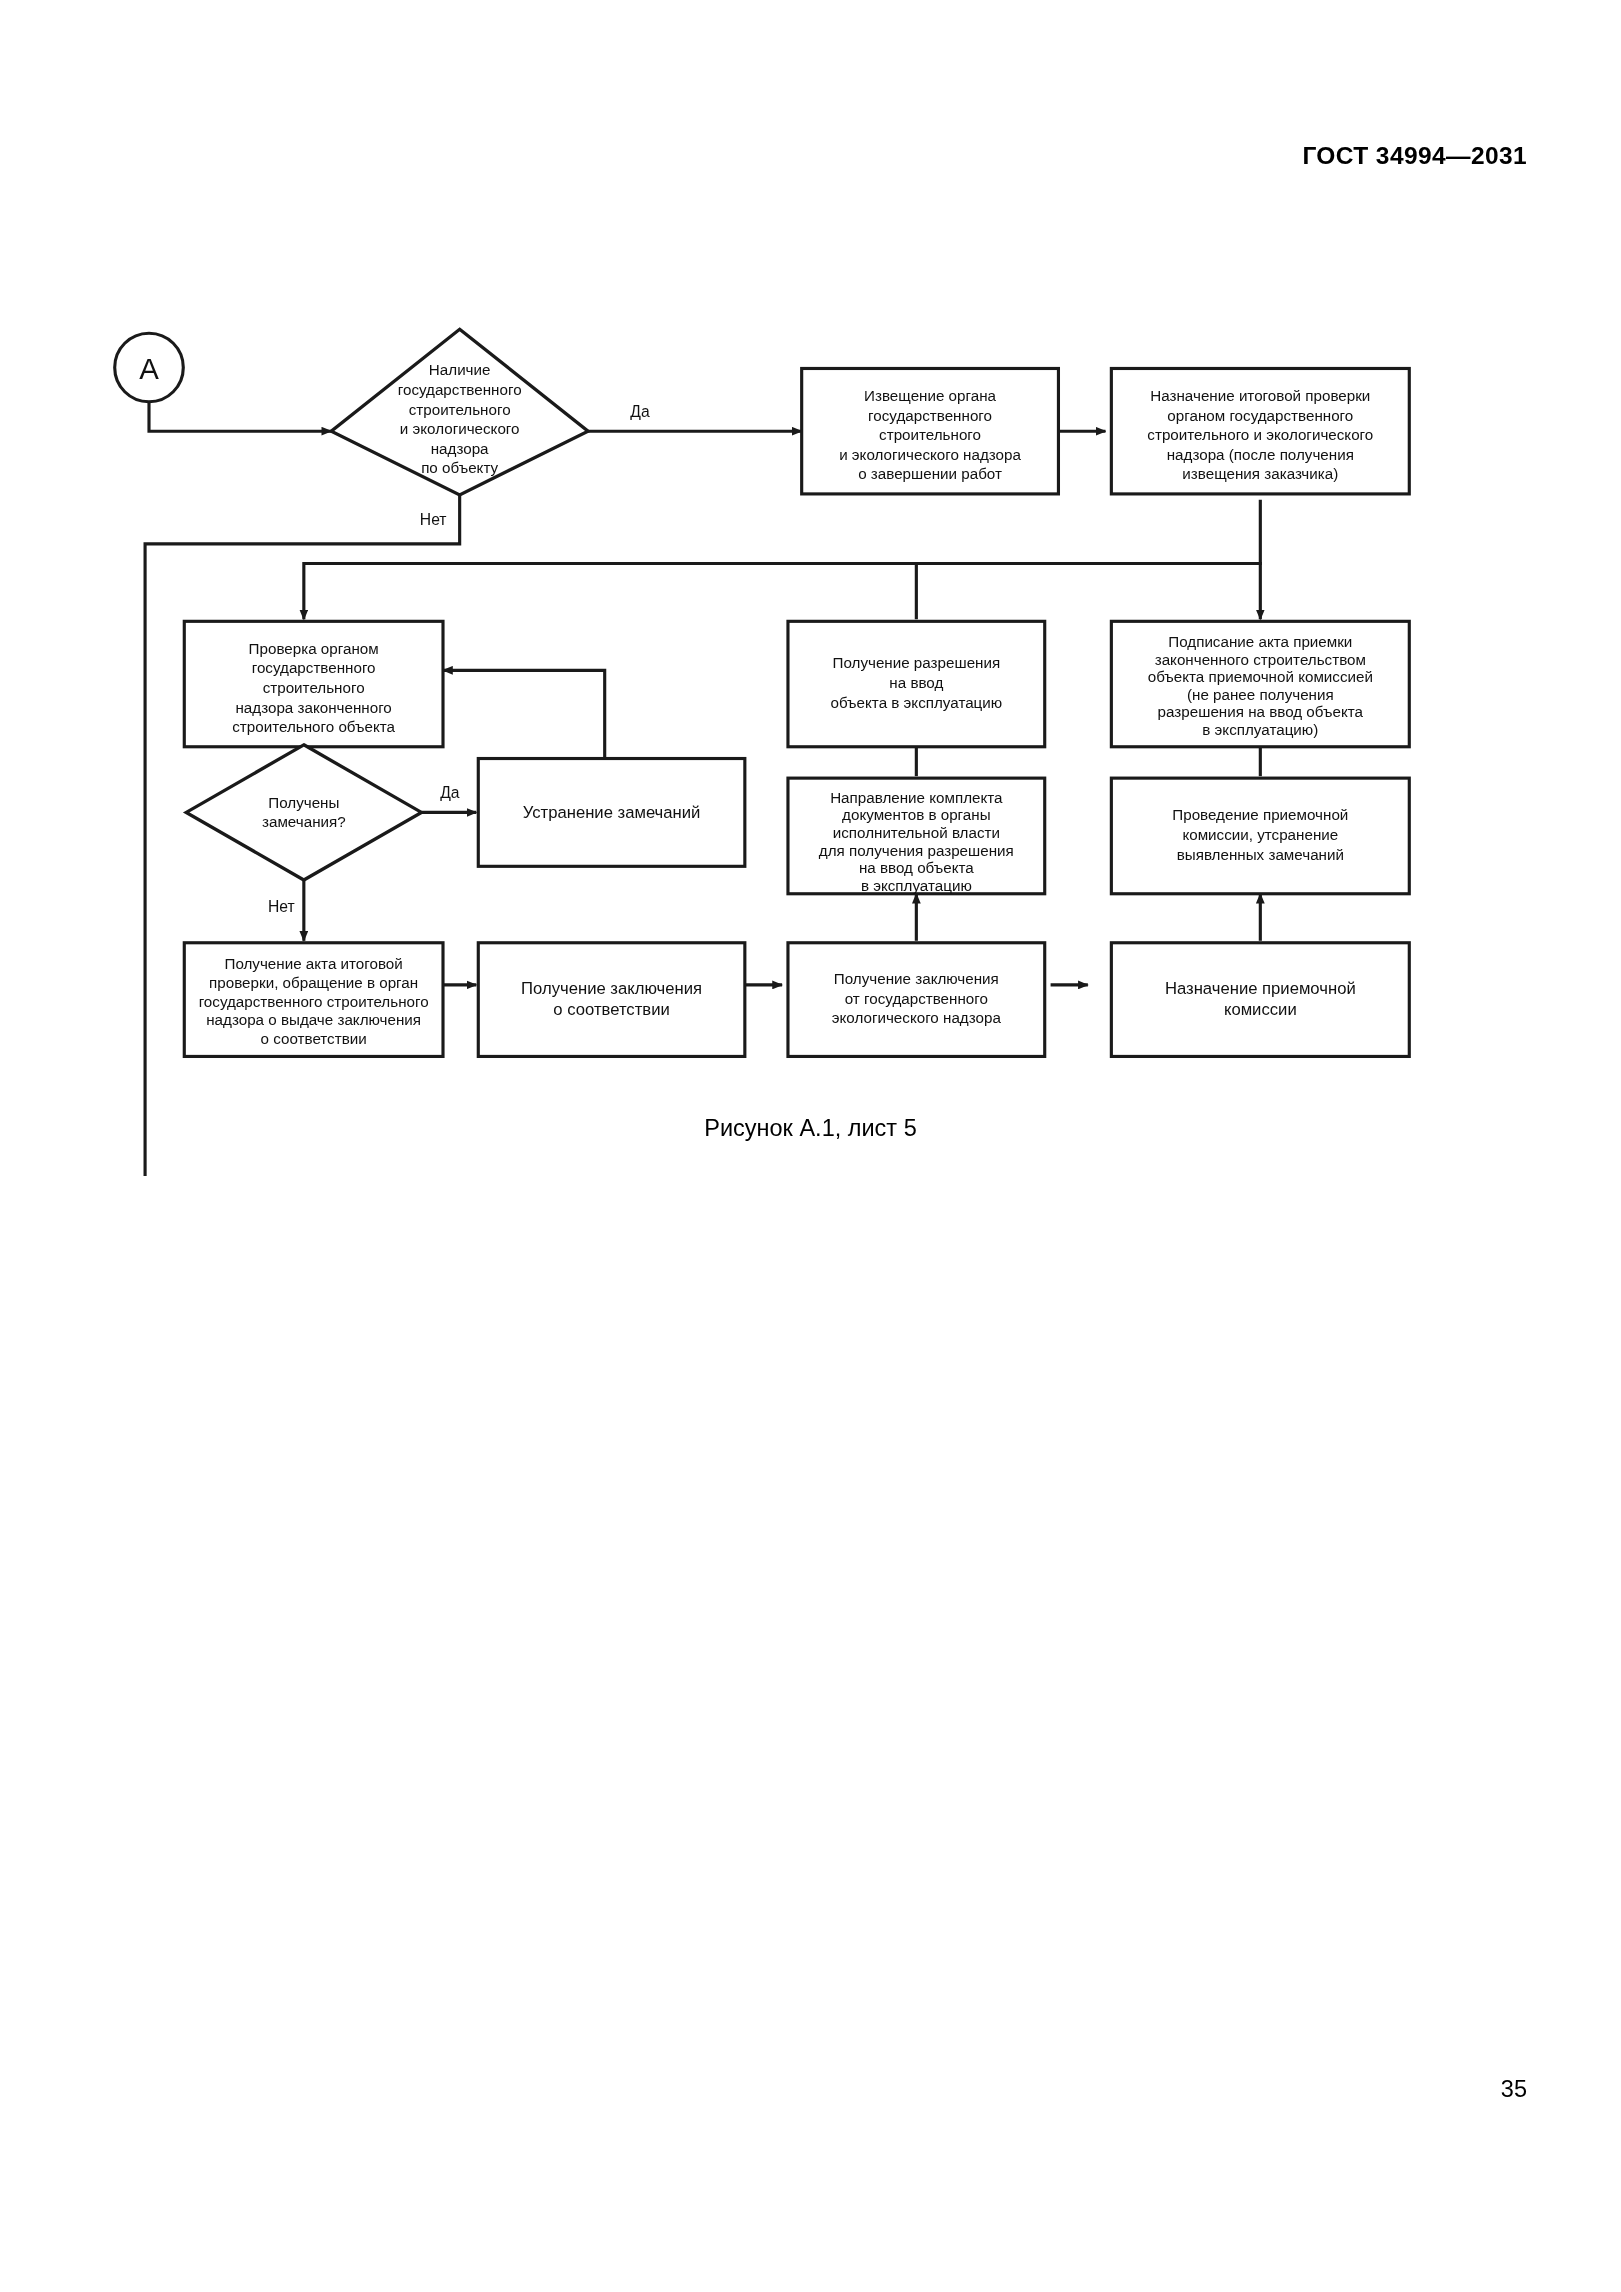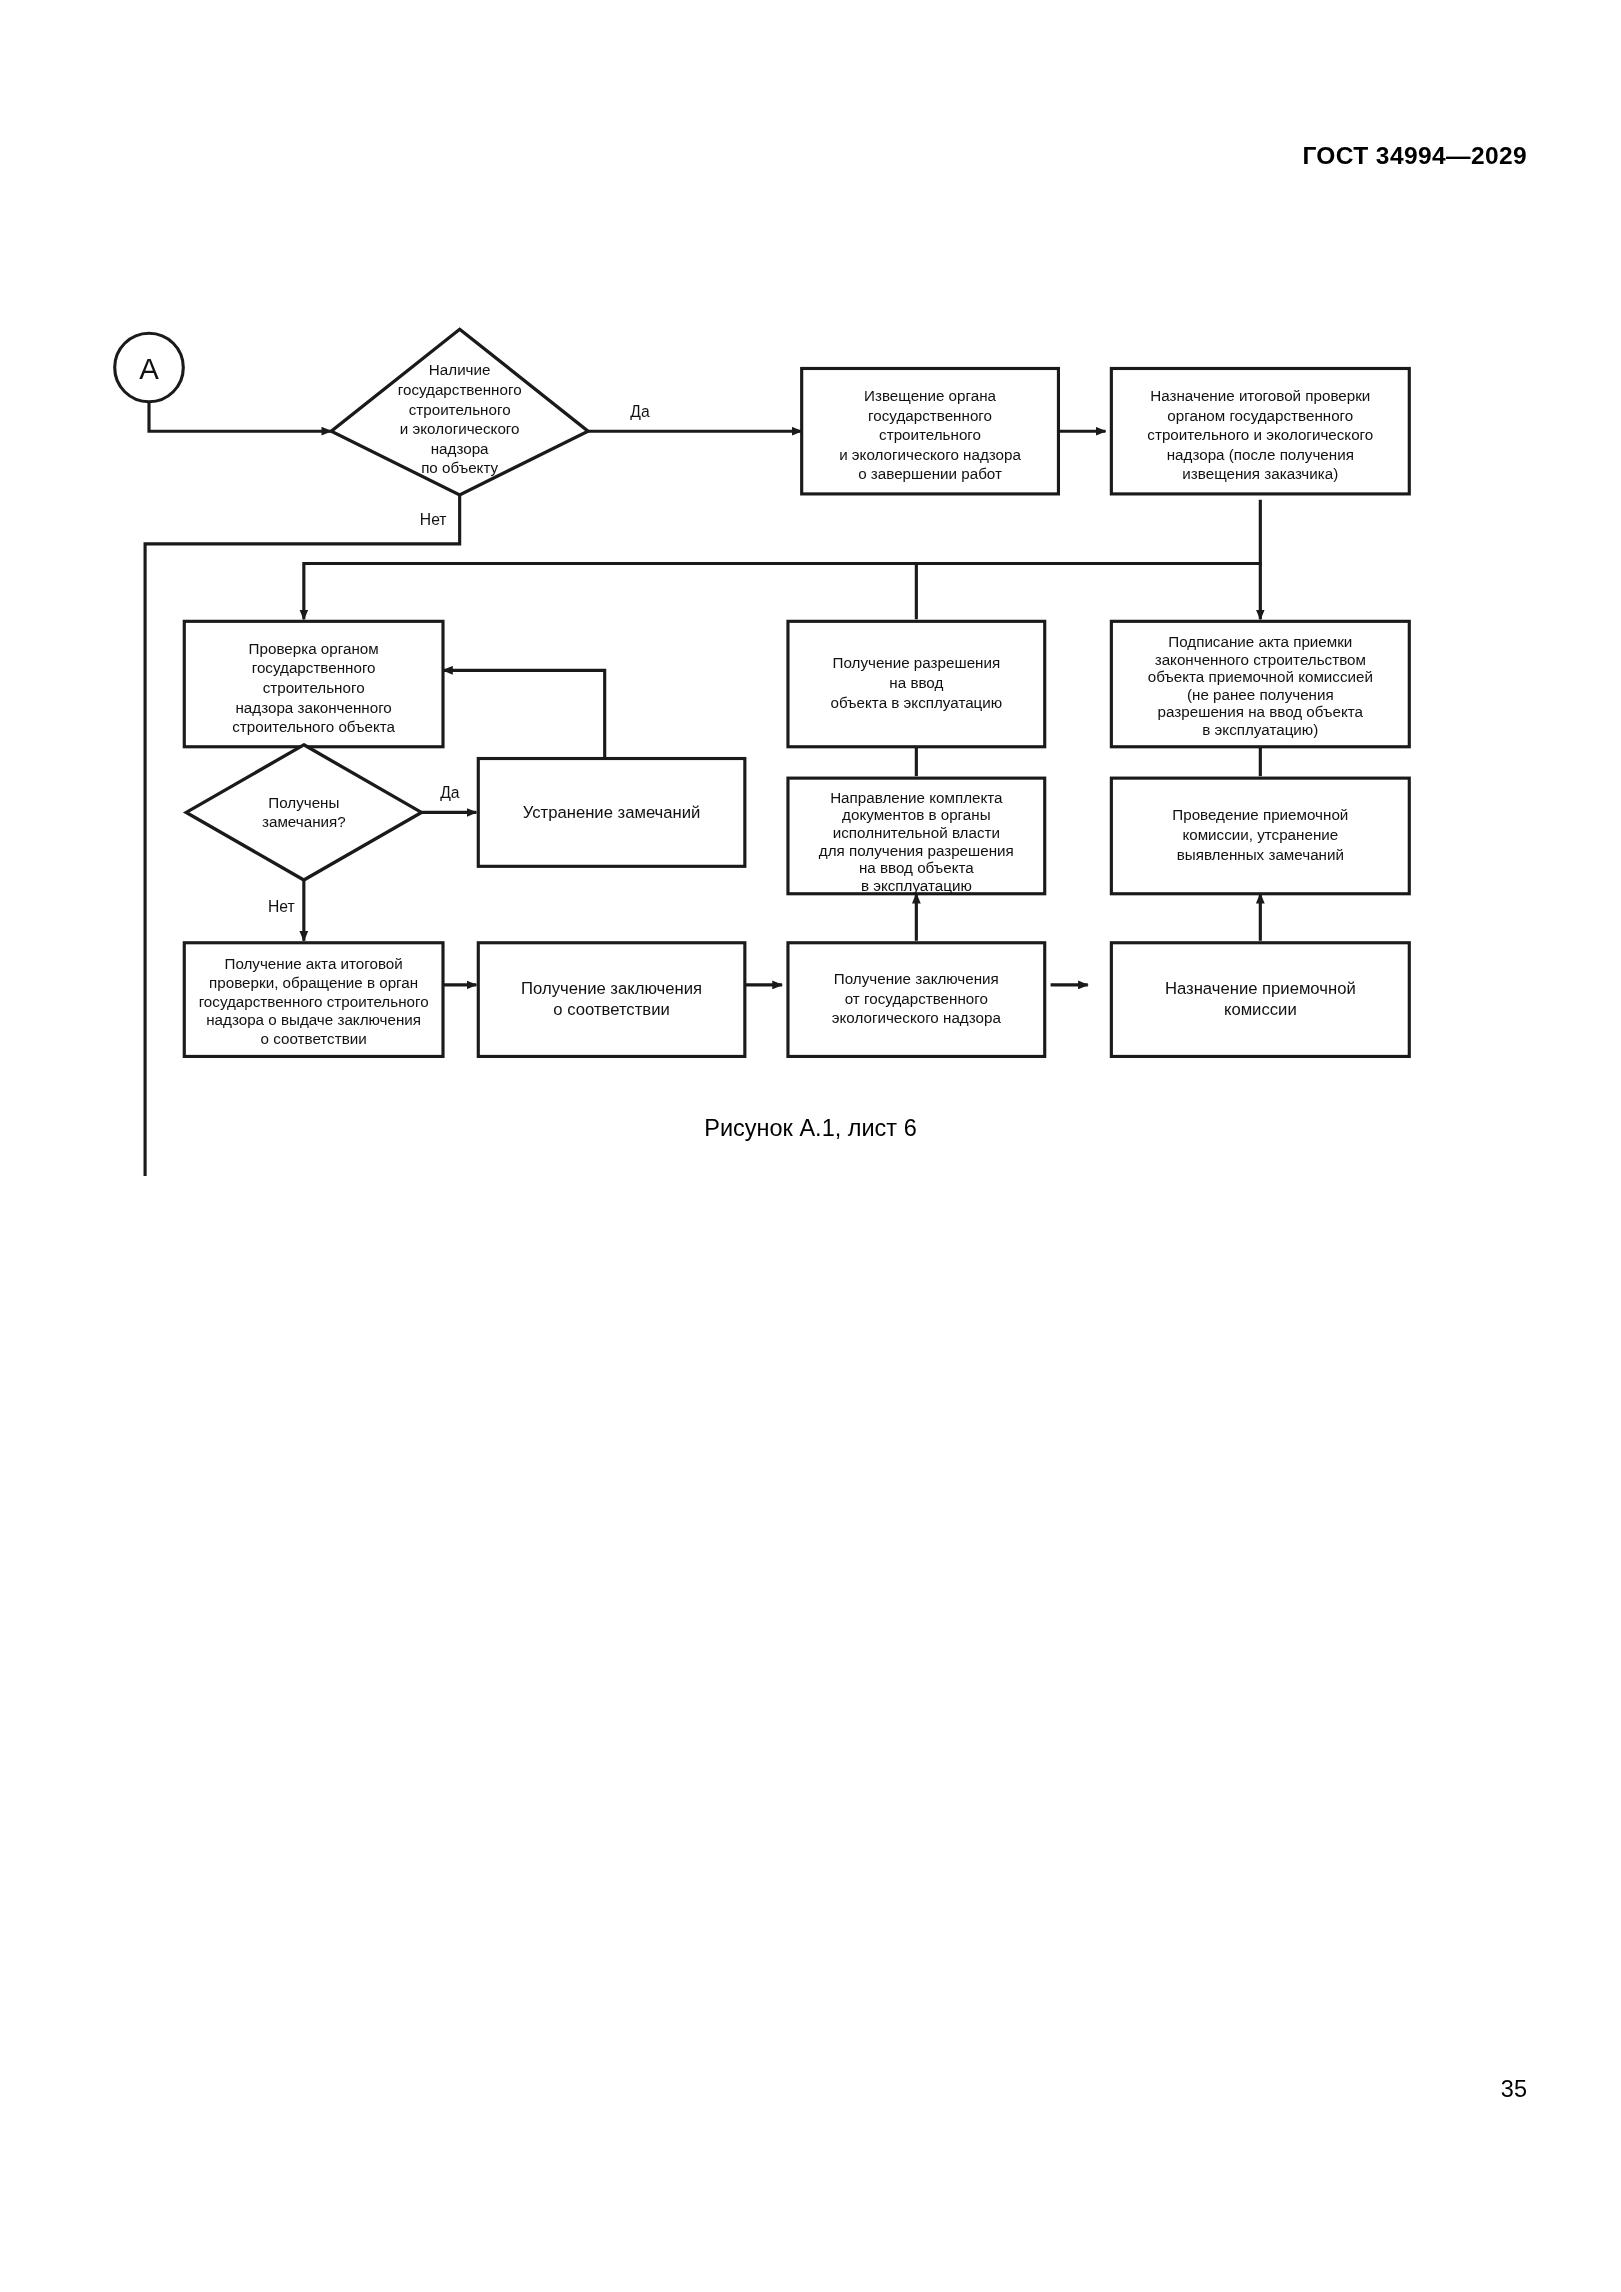--- a/index.html
+++ b/index.html
@@ -93,21 +93,21 @@
     font-size: 16px;
     fill: #111111;
     text-anchor: middle;
   }
 </style>
 </head>
 <body>
 
 <div class="page">
 
-  <div class="header">ГОСТ 34994—2029</div>
+  <div class="header">ГОСТ 34994—2031</div>
 
   <div class="figure-area">
     <svg width="1621" height="980" viewBox="0 0 1654 1000">
       <defs>
         <marker id="arrow" markerWidth="11" markerHeight="9" refX="10" refY="4.5" orient="auto" markerUnits="userSpaceOnUse">
           <path d="M0,0 L11,4.5 L0,9 z" fill="#1a1a1a"></path>
         </marker>
       </defs>
 
       <path class="flow-line" d="M152,210 L152,240 L338,240" marker-end="url(#arrow)"></path>
@@ -231,18 +231,18 @@
       <text class="node-text" x="935" y="820">от государственного</text>
       <text class="node-text" x="935" y="840">экологического надзора</text>
 
       <rect class="node-box" x="1134" y="762" width="304" height="116"></rect>
       <text class="node-text big" x="1286" y="810">Назначение приемочной</text>
       <text class="node-text big" x="1286" y="831">комиссии</text>
 
     </svg>
   </div>
 
-  <div class="caption">Рисунок А.1, лист 6</div>
+  <div class="caption">Рисунок А.1, лист 5</div>
 
   <div class="page-number">35</div>
 
 </div>
 
 
 </body></html>

